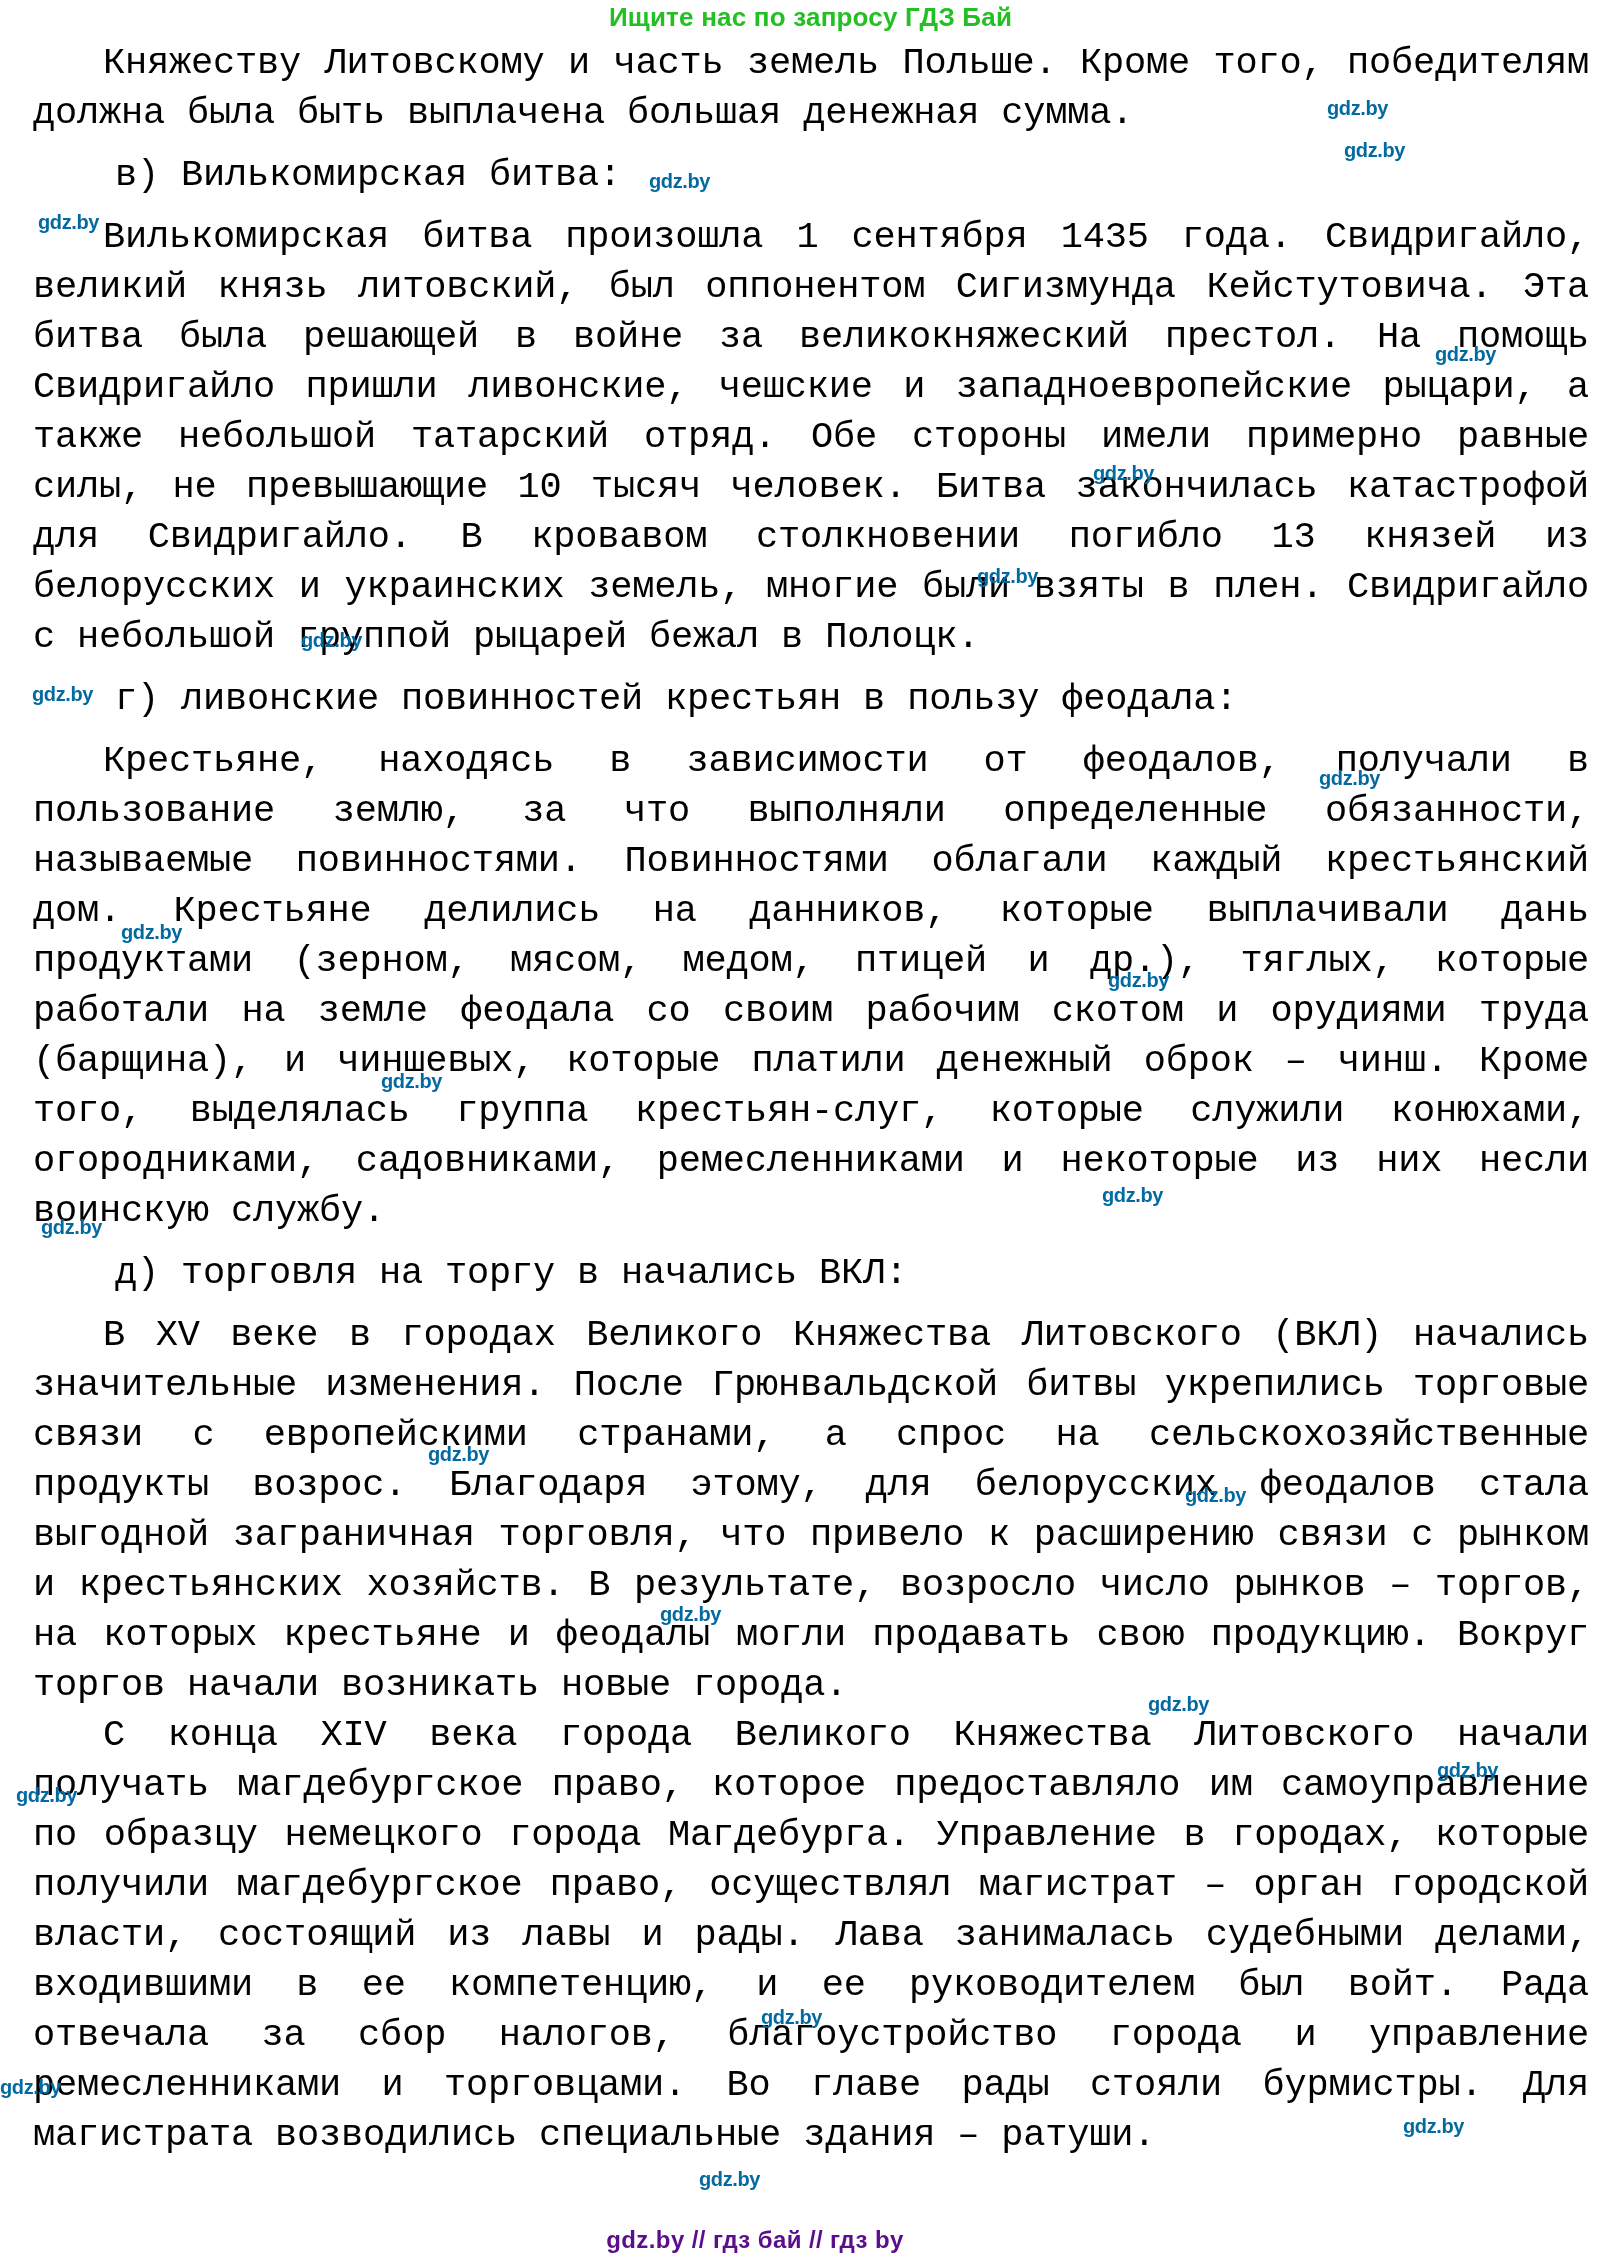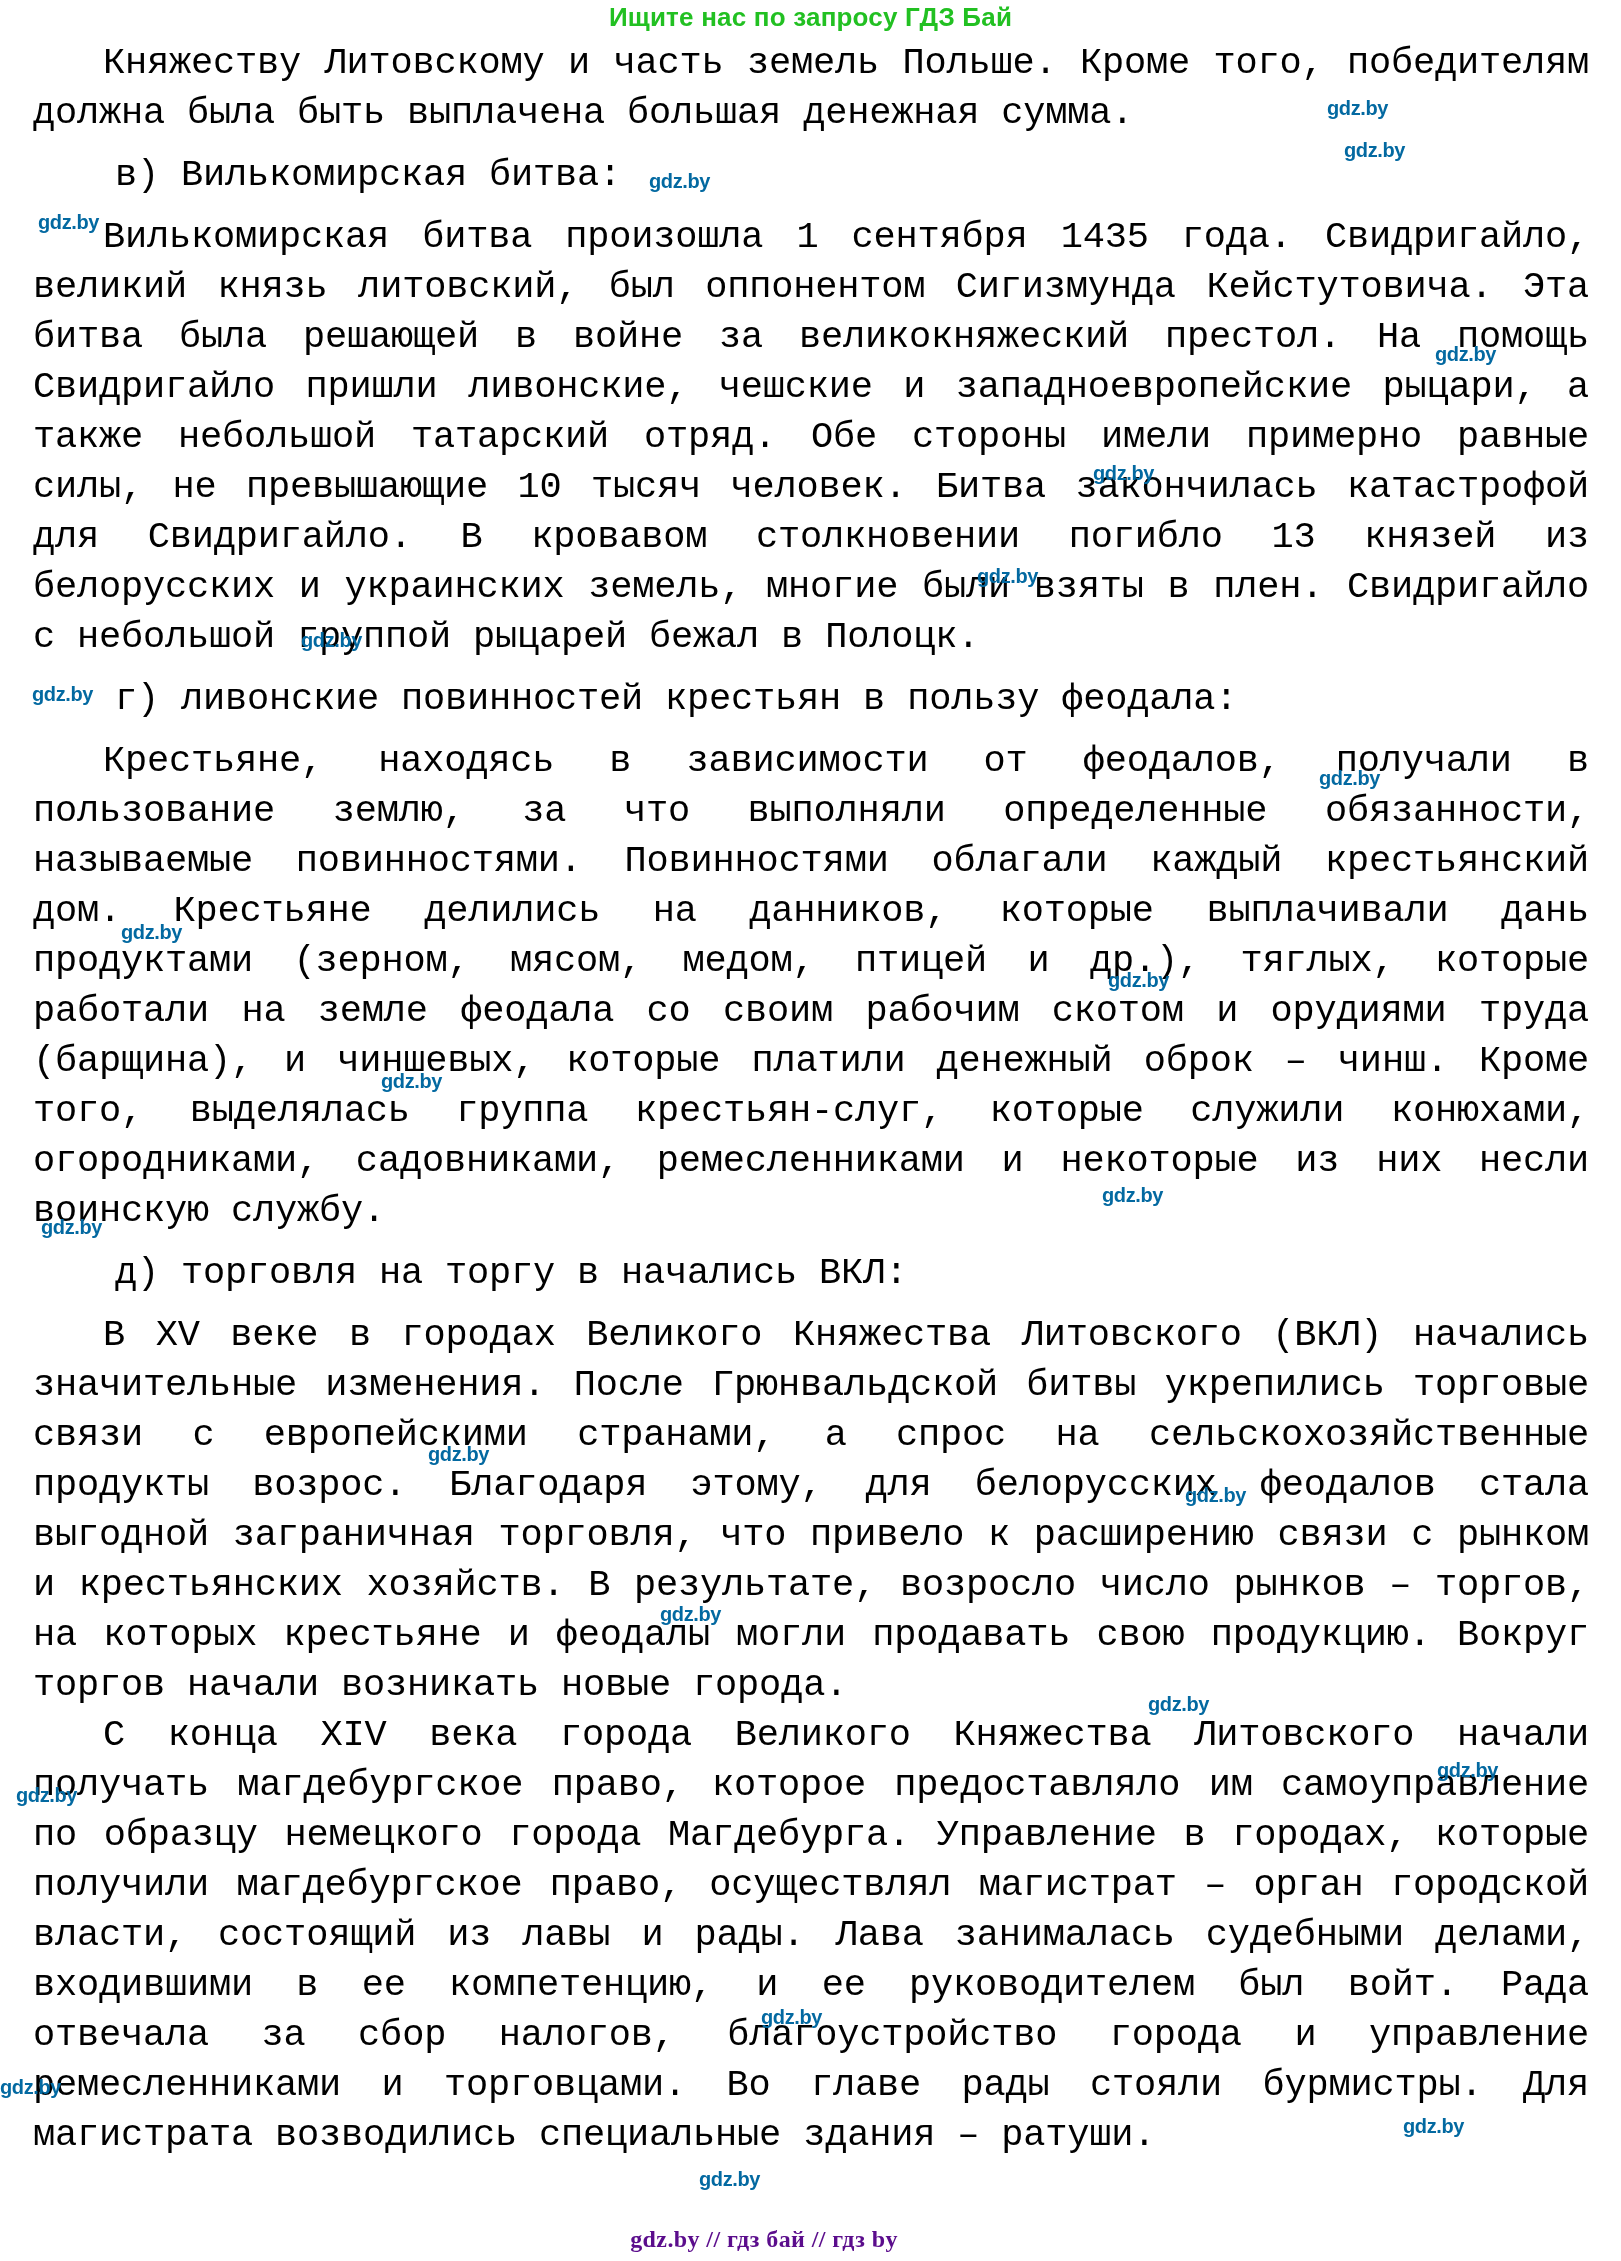--- a/index.html
+++ b/index.html
@@ -82,27 +82,26 @@
     letter-spacing: -0.4px;
   }
 
   
   .site-footer {
     position: absolute;
     left: 0;
     top: 2226px;
     width: 1510px;
     text-align: center;
-    font-family: Liberation Serif, serif;
+    font-family: Liberation Sans, sans-serif;
     font-weight: bold;
     font-size: 24px;
     color: #5b0d8c;
     white-space: nowrap;
     letter-spacing: 0.4px;
-    margin-left: 9px;
   }
 </style>
 </head>
 <body>
 
 <div id="page">
 
   <div class="site-header">Ищите нас по запросу ГДЗ Бай</div>
 
   <div class="doc-body">

